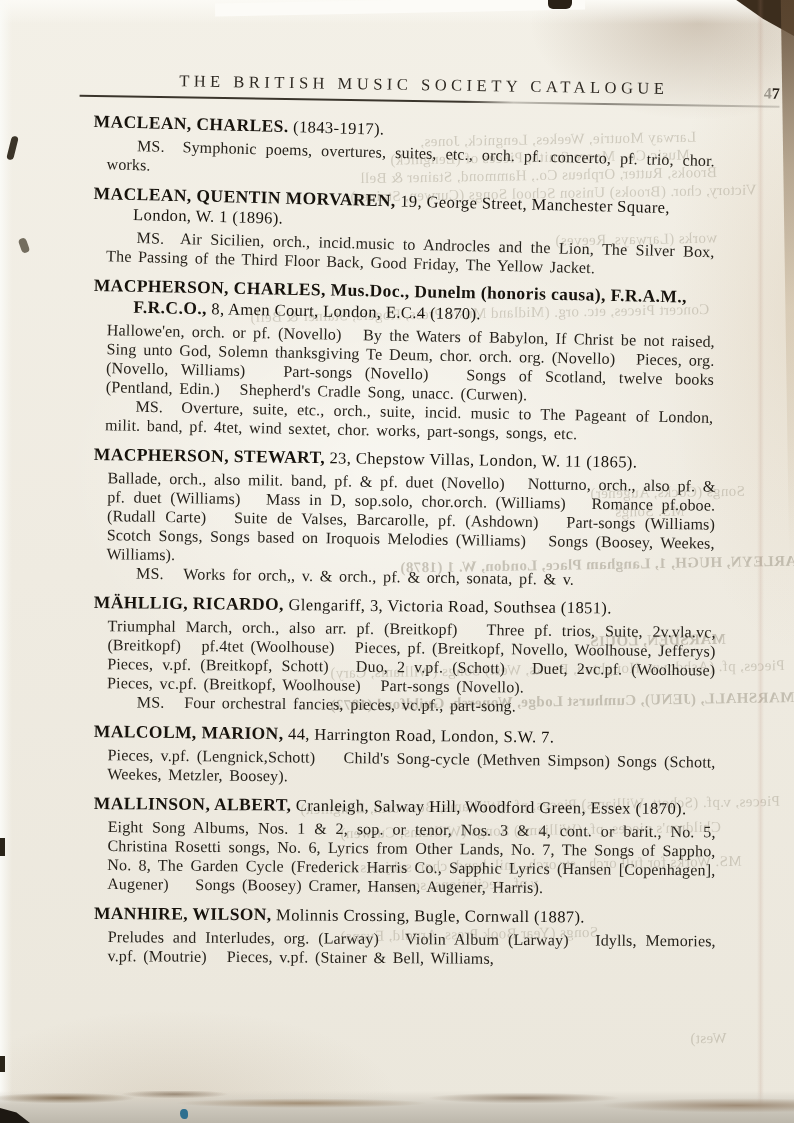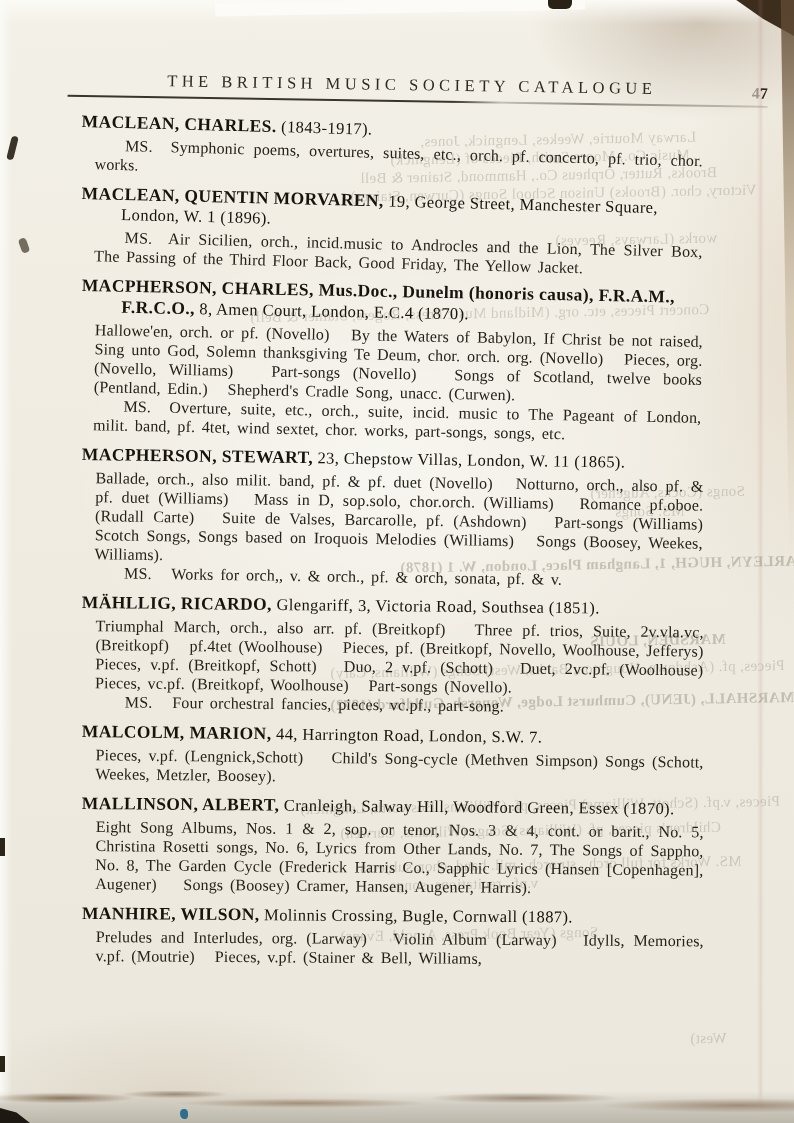--- a/index.html
+++ b/index.html
@@ -19,21 +19,21 @@
   .ghost-layer{position:absolute;inset:0;z-index:1;}
   .ghost{
     position:absolute;
     transform:scaleX(-1) rotate(1deg);
     color:#8d8673;opacity:.34;
     font-size:15px;white-space:nowrap;
     letter-spacing:.4px;
   }
   .ghost.bold{font-weight:bold;color:#7f7866;opacity:.38;}
   
-  .content{position:absolute;left:82px;top:70px;width:622px;z-index:2;color:#26221b;}
+  .content{position:absolute;left:94px;top:70px;width:622px;z-index:2;color:#26221b;}
   .header-block{position:relative;transform:rotate(0.9deg);transform-origin:0 0;margin-bottom:14px;}
   .title{
     display:block;width:680px;margin-left:-10px;
     text-align:center;font-size:16.5px;letter-spacing:4.5px;
     color:#2e2922;white-space:nowrap;
   }
   .pagenum{
     position:absolute;right:-64px;top:4px;
     display:inline-block;font-size:16px;font-weight:bold;color:#2a241c;
   }

